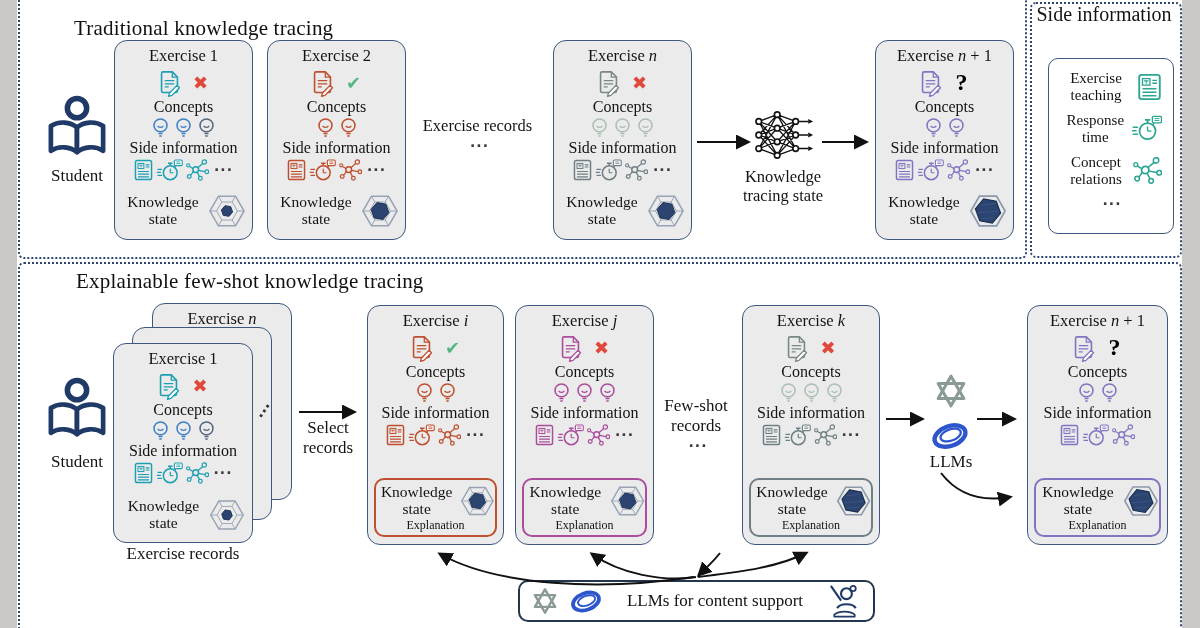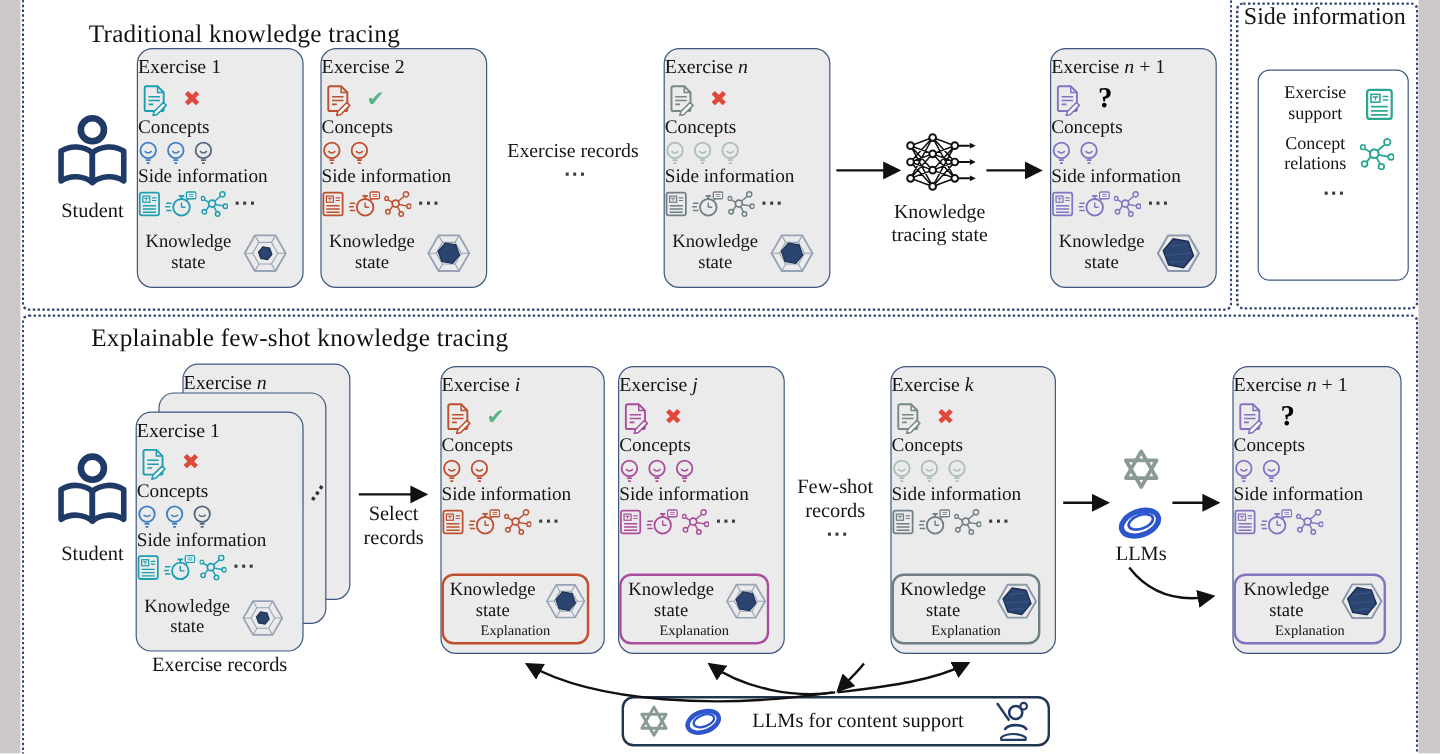--- a/index.html
+++ b/index.html
@@ -10,21 +10,21 @@
   #strip-r{left:1182px;width:18px;}
   .sec{position:absolute;border:2px dotted #2E4472;border-radius:6px;background:transparent;}
   #sec-top{left:18px;top:-5px;width:1005px;height:260px;}
   #sec-legend{left:1030px;top:2px;width:148px;height:252px;}
   #sec-bottom{left:18px;top:262px;width:1160px;height:375px;}
   .sec-title{position:absolute;font-size:21px;letter-spacing:.2px;color:#111;}
   #t-top{left:74px;top:4px;margin-top:12px;}
   #t-bottom{left:76px;top:269px;}
 
   .card{position:absolute;background:#EBEBEB;border:1.6px solid #3E5780;border-radius:13px;
-        display:flex;flex-direction:column;align-items:flex-start;box-sizing:border-box;}
+        display:flex;flex-direction:column;align-items:center;box-sizing:border-box;}
   .tcard{top:40px;width:139px;height:200px;}
   .bcard{top:305px;height:240px;}
   .ttl{font-size:16.5px;margin-top:5px;white-space:nowrap;}
   .iv{font-style:italic;}
   .iconrow{display:flex;align-items:center;gap:7px;height:31px;margin-top:1px;}
   .mk{width:22px;text-align:center;line-height:1;}
   .mx{color:#E0483B;font:700 18px "DejaVu Sans",sans-serif;}
   .mc{color:#57B584;font:700 18px "DejaVu Sans",sans-serif;}
   .mq{color:#000;font:700 24px "Liberation Serif",serif;}
   .lbl{font-size:16px;line-height:1.15;}
@@ -354,23 +354,29 @@
         <use href="#i-hex-f"></use>
       </svg>
   </div>
 </div>
 
 <div id="legend-title" class="abs ctr">
   <div>Side information</div>
 </div>
 <div id="legend-box" class="abs">
   <div class="lgrow">
-    <div class="lglab">Exercise support</div>
+    <div class="lglab">Exercise teaching</div>
     <svg class="lgteal" width="25" height="28">
         <use href="#i-doc"></use>
+      </svg>
+  </div>
+  <div class="lgrow">
+    <div class="lglab">Response time</div>
+    <svg class="lgteal" width="32" height="27">
+        <use href="#i-watch"></use>
       </svg>
   </div>
   <div class="lgrow">
     <div class="lglab">Concept relations</div>
     <svg class="lgteal" width="29" height="27">
         <use href="#i-net"></use>
       </svg>
   </div>
   <div class="ctr dots">···</div>
 </div>

